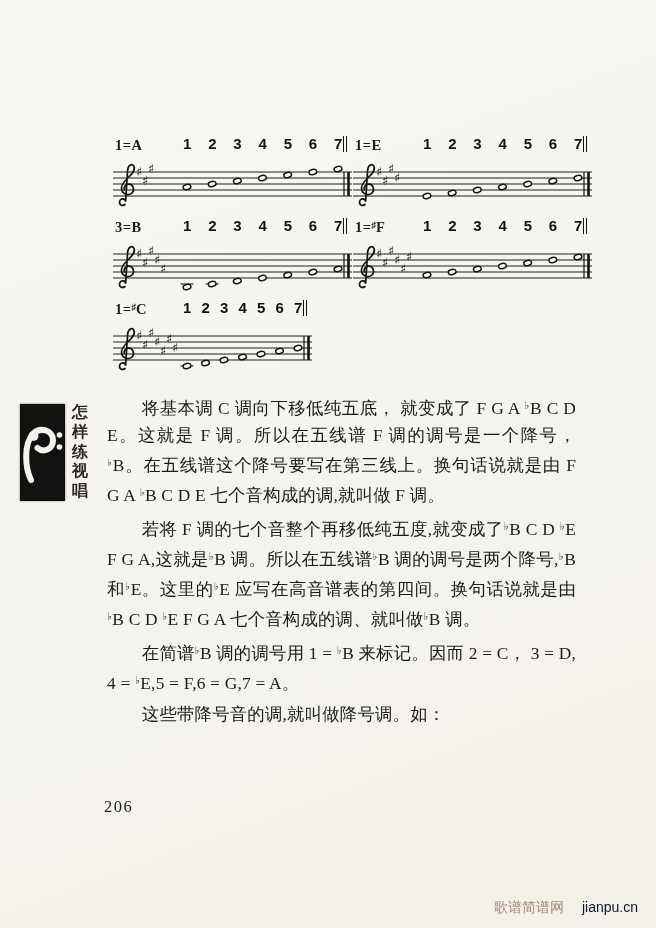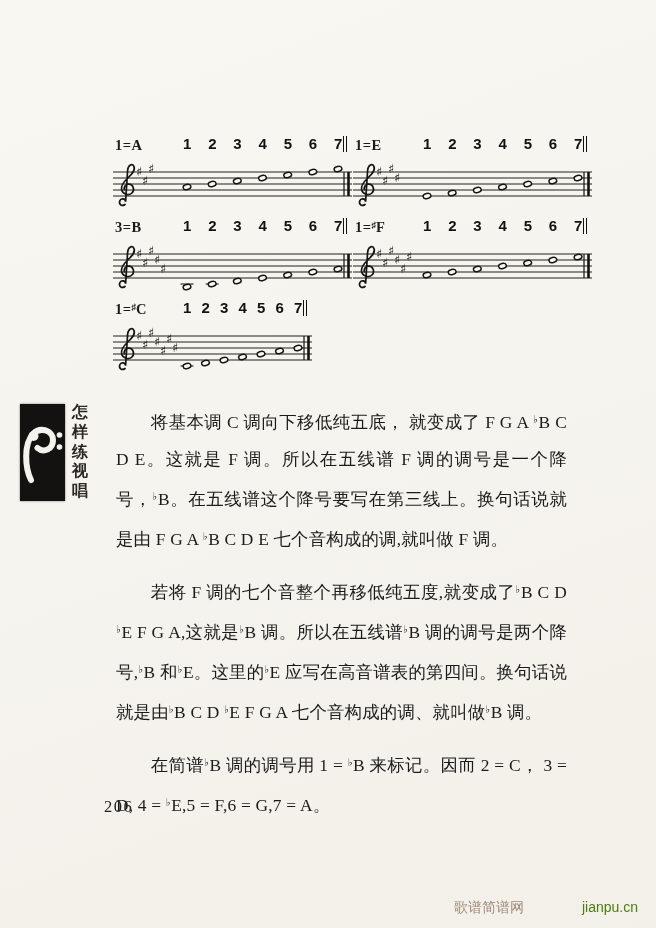--- a/index.html
+++ b/index.html
@@ -22,28 +22,28 @@
   .seg-svg{display:block;}
 
   
   .sidebar{position:absolute;left:20px;top:404px;width:76px;}
   .clef-box{position:absolute;left:0;top:0;width:45px;height:97px;background:#141210;box-shadow:0 0 2px rgba(0,0,0,.5);}
   .vtitle{position:absolute;left:49px;top:-2px;width:22px;text-align:center;}
   .vtitle span{display:block;font:700 16px "Liberation Serif","DejaVu Serif",serif;line-height:19.8px;color:#2a2623;}
 
   
   .bodytext{position:absolute;left:103px;top:388px;width:477px;}
-  .bodytext p{margin:13px;font-size:17.4px;line-height:37px;text-align:justify;text-indent:2em;letter-spacing:.2px;}
+  .bodytext p{margin:4px;font-size:17.4px;line-height:27px;text-align:justify;text-indent:2em;letter-spacing:.2px;}
   .bodytext p sup{font-size:62%;vertical-align:5px;}
 
   
   .page-number{position:absolute;left:104px;top:797px;font:16.5px "Liberation Serif","DejaVu Serif",serif;letter-spacing:1.5px;color:#1f1f1f;}
   .watermark{position:absolute;right:18px;top:899px;font:14px "Liberation Sans","DejaVu Sans",sans-serif;white-space:nowrap;}
   .wm-name{color:#a2887a;margin-right:18px;}
-  .wm-url{color:#4d7c0f;margin-left:40px;}
+  .wm-url{color:#0f172a;}
 </style>
 </head>
 <body>
 
 <div class="page">
 
   <div class="staves" id="staves-root">
       <div class="staff-row" style="top: 0px;">
         <div class="segment" style="width: 240px;">
           <div class="seg-head">
@@ -245,20 +245,21 @@
         <span>练</span>
         <span>视</span>
         <span>唱</span>
       </div>
   </aside>
 
   <main class="bodytext" id="text-root">
       <p>将基本调 C 调向下移低纯五底， 就变成了 F G A <sup>♭</sup>B C D E。这就是 F 调。所以在五线谱 F 调的调号是一个降号，<sup>♭</sup>B。在五线谱这个降号要写在第三线上。换句话说就是由 F G A <sup>♭</sup>B C D E 七个音构成的调,就叫做 F 调。</p>
       <p>若将 F 调的七个音整个再移低纯五度,就变成了<sup>♭</sup>B C D <sup>♭</sup>E F G A,这就是<sup>♭</sup>B 调。所以在五线谱<sup>♭</sup>B 调的调号是两个降号,<sup>♭</sup>B 和<sup>♭</sup>E。这里的<sup>♭</sup>E 应写在高音谱表的第四间。换句话说就是由<sup>♭</sup>B C D <sup>♭</sup>E F G A 七个音构成的调、就叫做<sup>♭</sup>B 调。</p>
       <p>在简谱<sup>♭</sup>B 调的调号用 1 = <sup>♭</sup>B 来标记。因而 2 = C， 3 = D, 4 = <sup>♭</sup>E,5 = F,6 = G,7 = A。</p>
+      <p>这些带降号音的调,就叫做降号调。如：</p>
     </main>
 
   <div class="page-number">206</div>
 
   <div class="watermark">
     <span class="wm-name">歌谱简谱网</span><span class="wm-url">jianpu.cn</span>
   </div>
 
 </div>
 

